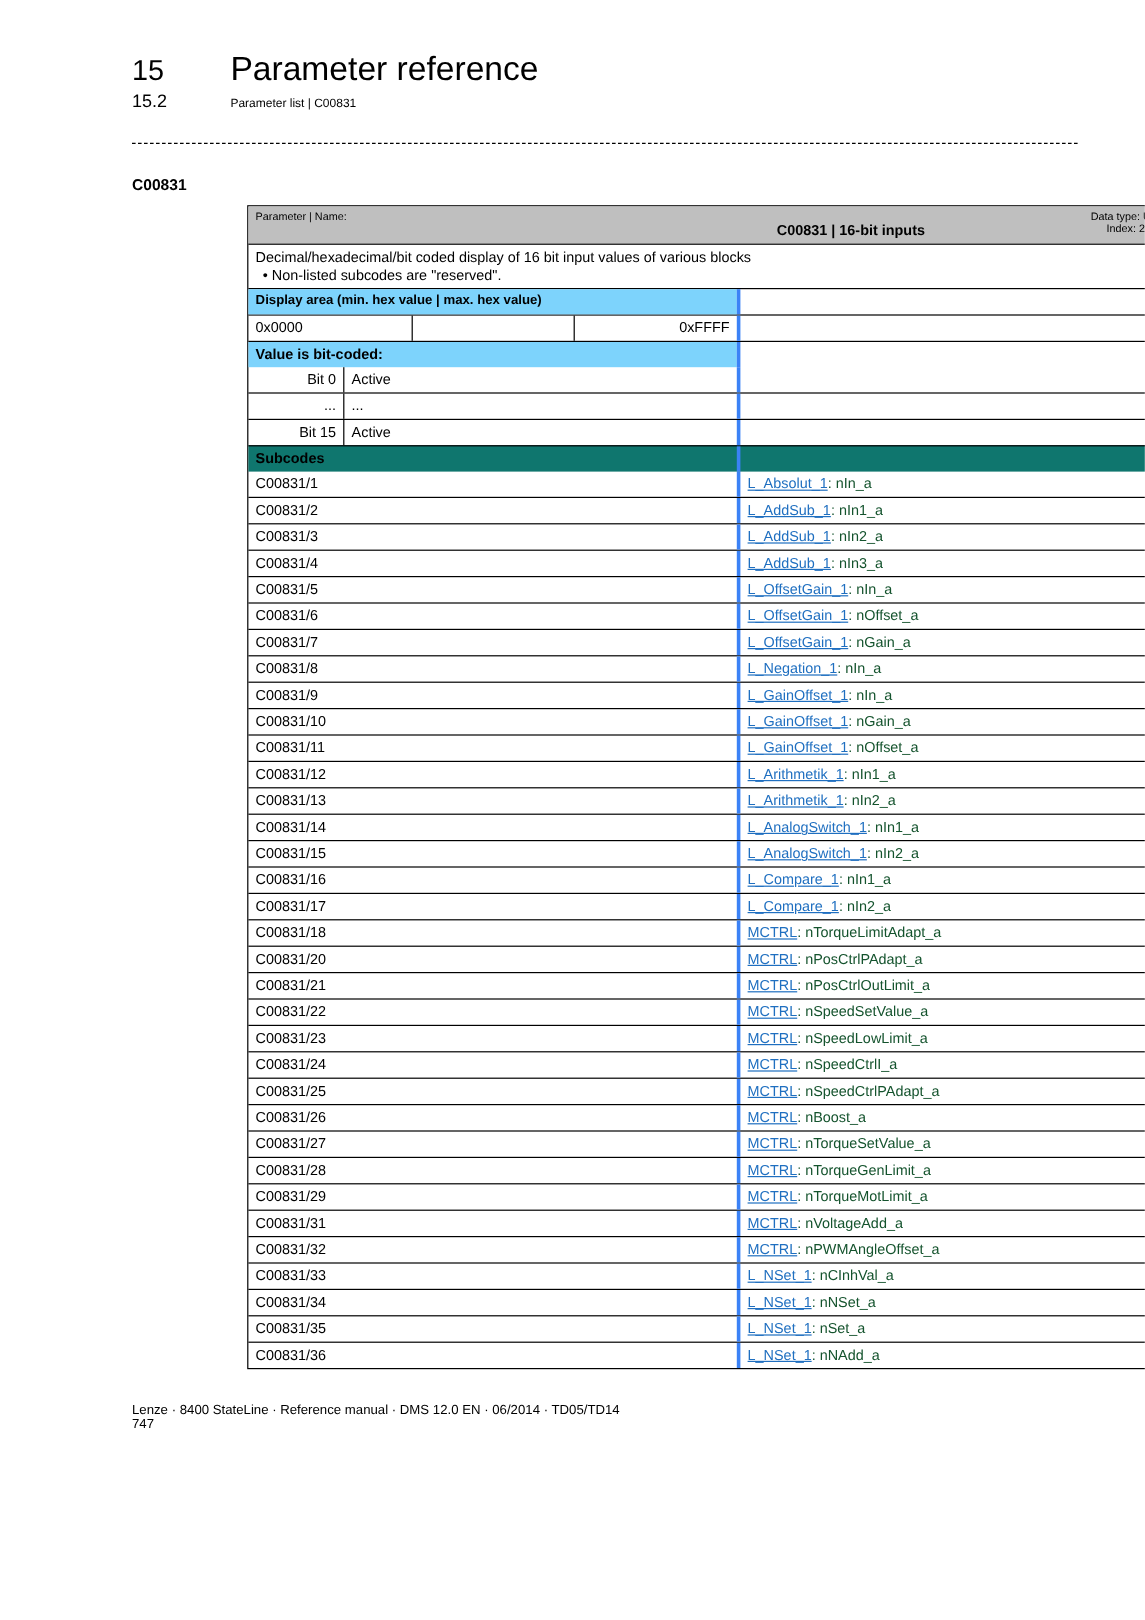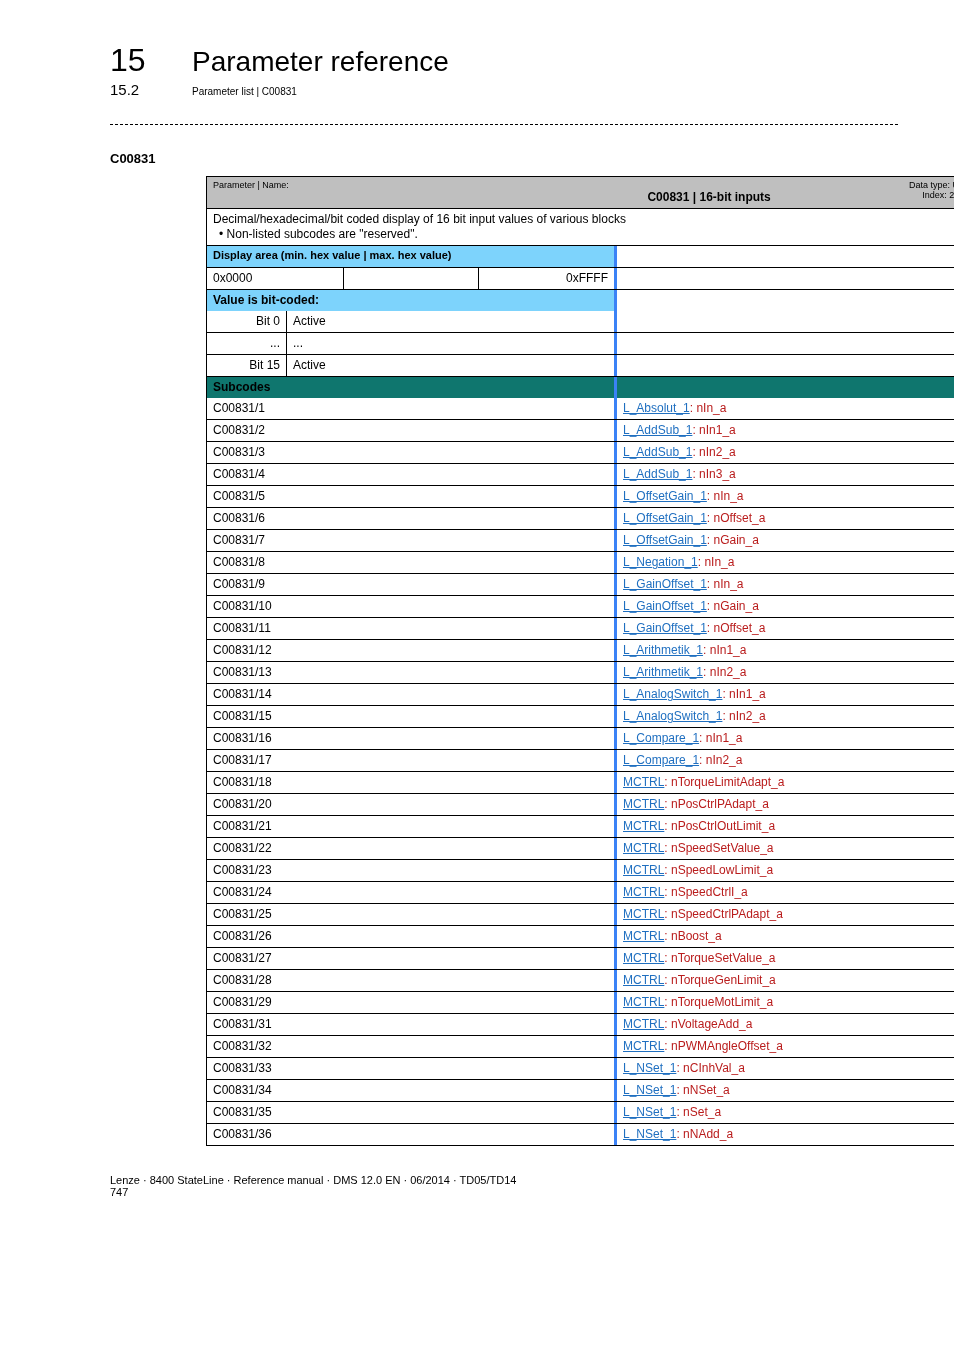--- a/index.html
+++ b/index.html
@@ -13,21 +13,21 @@
   .page {
     padding: 42px 56px 56px 110px;
     box-sizing: border-box;
   }
   .header-row {
     display: flex;
     align-items: baseline;
     gap: 28px;
   }
   .section-num-big {
-    font-size: 32px;
+    font-size: 24px;
     font-weight: 400;
     width: 54px;
   }
   .section-title {
     font-size: 28px;
     font-weight: 400;
   }
   .sub-row {
     display: flex;
     align-items: baseline;
@@ -94,21 +94,21 @@
   }
   .param-name-cell {
     width: 70%;
   }
   .data-type-cell {
     width: 30%;
   }
   .bold { font-weight: 700; text-align: right; }
   .right { text-align: right; }
   .link { color: #1f6fc0; text-decoration: underline; }
-  .black { color: #b91c1c; text-decoration: none; }
+  .black { color: #14532d; text-decoration: none; }
   .footer {
     margin-top: 28px;
     margin-left: 0;
     display: flex;
     justify-content: space-between;
     font-size: 11px;
     color: #000000;
     flex-direction: column;
   }
   sub { font-size: 0.75em; }

